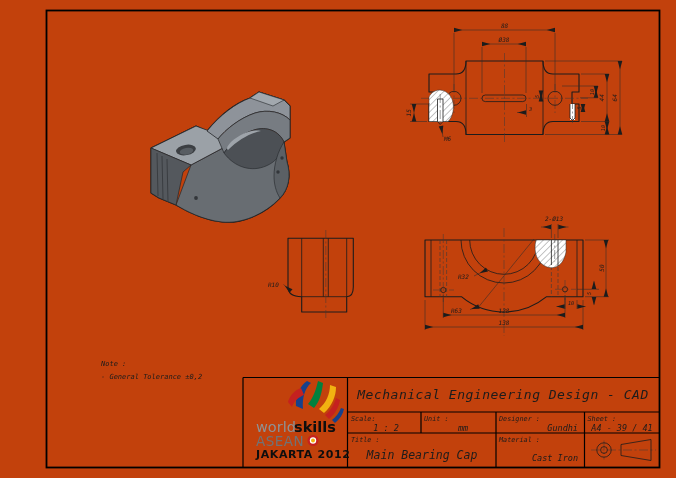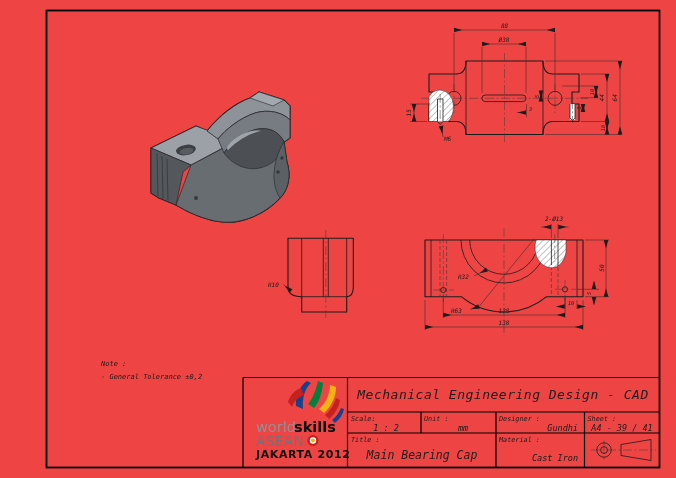--- a/index.html
+++ b/index.html
@@ -1,16 +1,16 @@
 <!DOCTYPE html>
 <html><head>
 <meta charset="utf-8">
 <style>
   html,body{margin:0;padding:0;background:#ffffff;}
-  #sheet{position:relative;width:676px;height:478px;background:#ef4444;overflow:hidden;
+  #sheet{position:relative;width:676px;height:478px;background:#c2410c;overflow:hidden;
          font-family:"DejaVu Sans Mono",monospace;}
   svg{position:absolute;left:0;top:0;}
   
   .ol   {stroke:#1c1c1c;stroke-width:1.1;fill:none;stroke-linejoin:round;}
   .ol2  {stroke:#1c1c1c;stroke-width:0.8;fill:none;}
   .cl   {stroke:#3a3a3a;stroke-width:0.5;fill:none;stroke-dasharray:9 2.5 2 2.5;}
   .hid  {stroke:#3a3a3a;stroke-width:0.6;fill:none;stroke-dasharray:4 2;}
   .dim  {stroke:#2c2c2c;stroke-width:0.55;fill:none;}
   .blk  {stroke:#000;stroke-width:1.2;fill:none;}
   .frame{stroke:#000;stroke-width:1.8;fill:none;}

